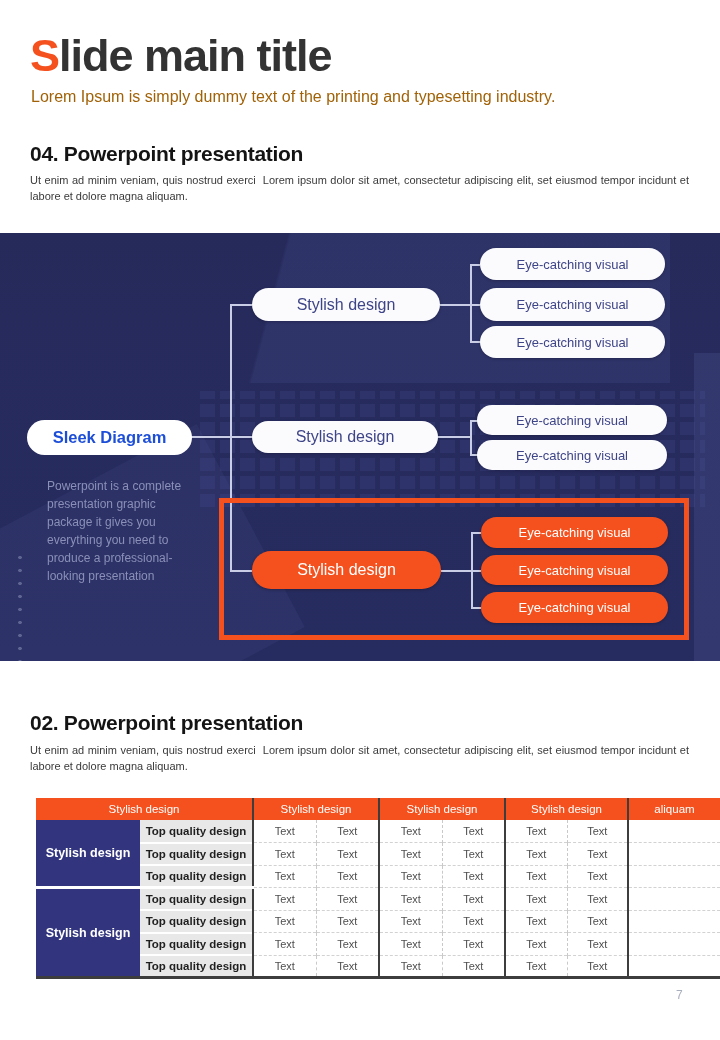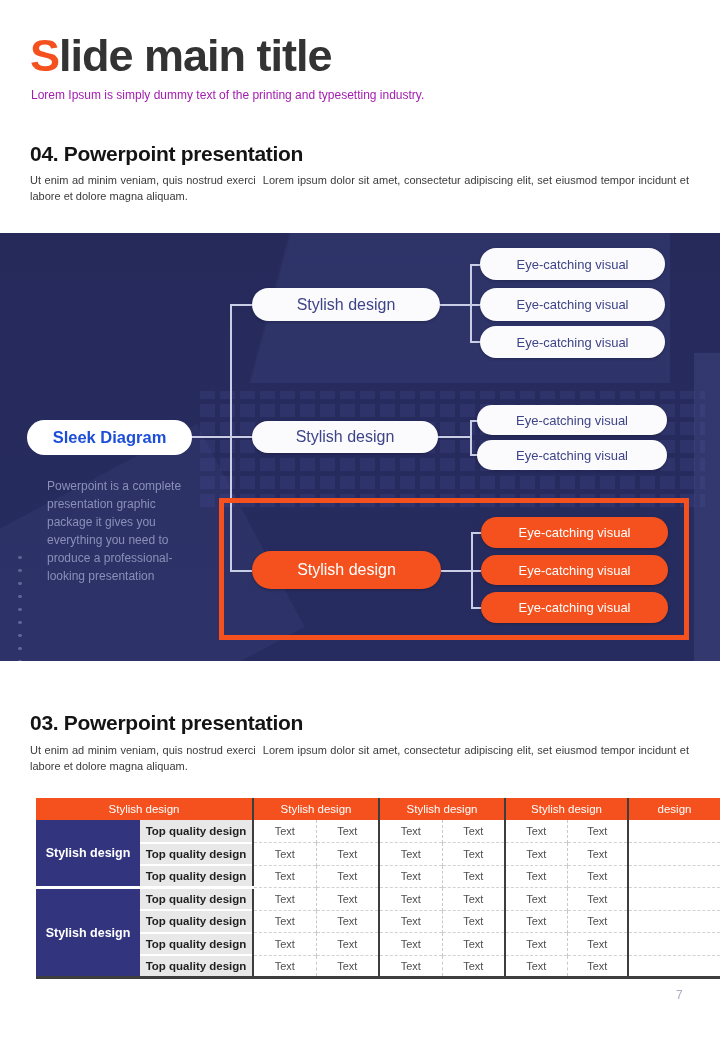--- a/index.html
+++ b/index.html
@@ -5,21 +5,21 @@
   * { margin:0; padding:0; box-sizing:border-box; }
   html,body { background:#e9e9e9; }
   .page {
     position:relative; width:720px; height:1040px; margin:0 auto;
     background:#ffffff; overflow:hidden;
     font-family:"Liberation Sans","DejaVu Sans",sans-serif;
   }
   
   .title { position:absolute; left:30px; top:30px; font-size:45px; font-weight:800; letter-spacing:-1px; color:#333333; }
   .title .accent { color:#F4511E; }
-  .subtitle { position:absolute; left:31px; top:88px; font-size:12px; color:#a21caf; }
+  .subtitle { position:absolute; left:31px; top:88px; font-size:16px; color:#a16207; }
   .sec-heading { position:absolute; left:30px; font-size:21px; font-weight:800; color:#141414; letter-spacing:-0.3px; }
   .sec-body { position:absolute; left:30px; width:659px; font-size:11px; line-height:1.45; color:#3a3a3a; text-align:justify; }
   .h1 { top:142px; } .b1 { top:173px; }
   .h2 { top:711px; } .b2 { top:743px; }
 
   
   .diagram { position:absolute; left:0; top:233px; width:720px; height:428px;
     background:linear-gradient(180deg,#262a5b 0%, #272c60 100%); overflow:hidden; }
   .deco { position:absolute; pointer-events:none; }
   .deco-screen { left:90px; top:0; width:580px; height:150px;
@@ -128,42 +128,42 @@
     <div class="pill white leaf e1c">Eye-catching visual</div>
 
     <div class="pill white leaf e2a">Eye-catching visual</div>
     <div class="pill white leaf e2b">Eye-catching visual</div>
 
     <div class="pill orange leaf e3a">Eye-catching visual</div>
     <div class="pill orange leaf e3b">Eye-catching visual</div>
     <div class="pill orange leaf e3c">Eye-catching visual</div>
   </div>
 
-  <div class="sec-heading h2">03. Powerpoint presentation</div>
+  <div class="sec-heading h2">02. Powerpoint presentation</div>
   <div class="sec-body b2">Ut enim ad minim veniam, quis nostrud exerci&nbsp; Lorem ipsum dolor sit amet, consectetur adipiscing elit, set eiusmod tempor incidunt et labore et dolore magna aliquam.</div>
 
   <table class="data-table">
     <colgroup>
       <col style="width:104px">
         <col style="width:113px">
       <col style="width:63px">
         <col style="width:63px">
       <col style="width:63px">
         <col style="width:63px">
       <col style="width:62px">
         <col style="width:61px">
       <col style="width:92px">
     </colgroup>
     <thead>
       <tr>
         <th colspan="2">Stylish design</th>
         <th colspan="2" class="grp-start">Stylish design</th>
         <th colspan="2" class="grp-start">Stylish design</th>
         <th colspan="2" class="grp-start">Stylish design</th>
-        <th class="grp-start">design</th>
+        <th class="grp-start">aliquam</th>
       </tr>
     </thead>
     <tbody>
         <tr>
           <td class="blue-cell" rowspan="3">Stylish design</td>
           <td class="label-cell">Top quality design</td>
           <td class="text-cell grp-start">Text</td>
           <td class="text-cell pair-second">Text</td>
           <td class="text-cell grp-start">Text</td>
           <td class="text-cell pair-second">Text</td>

